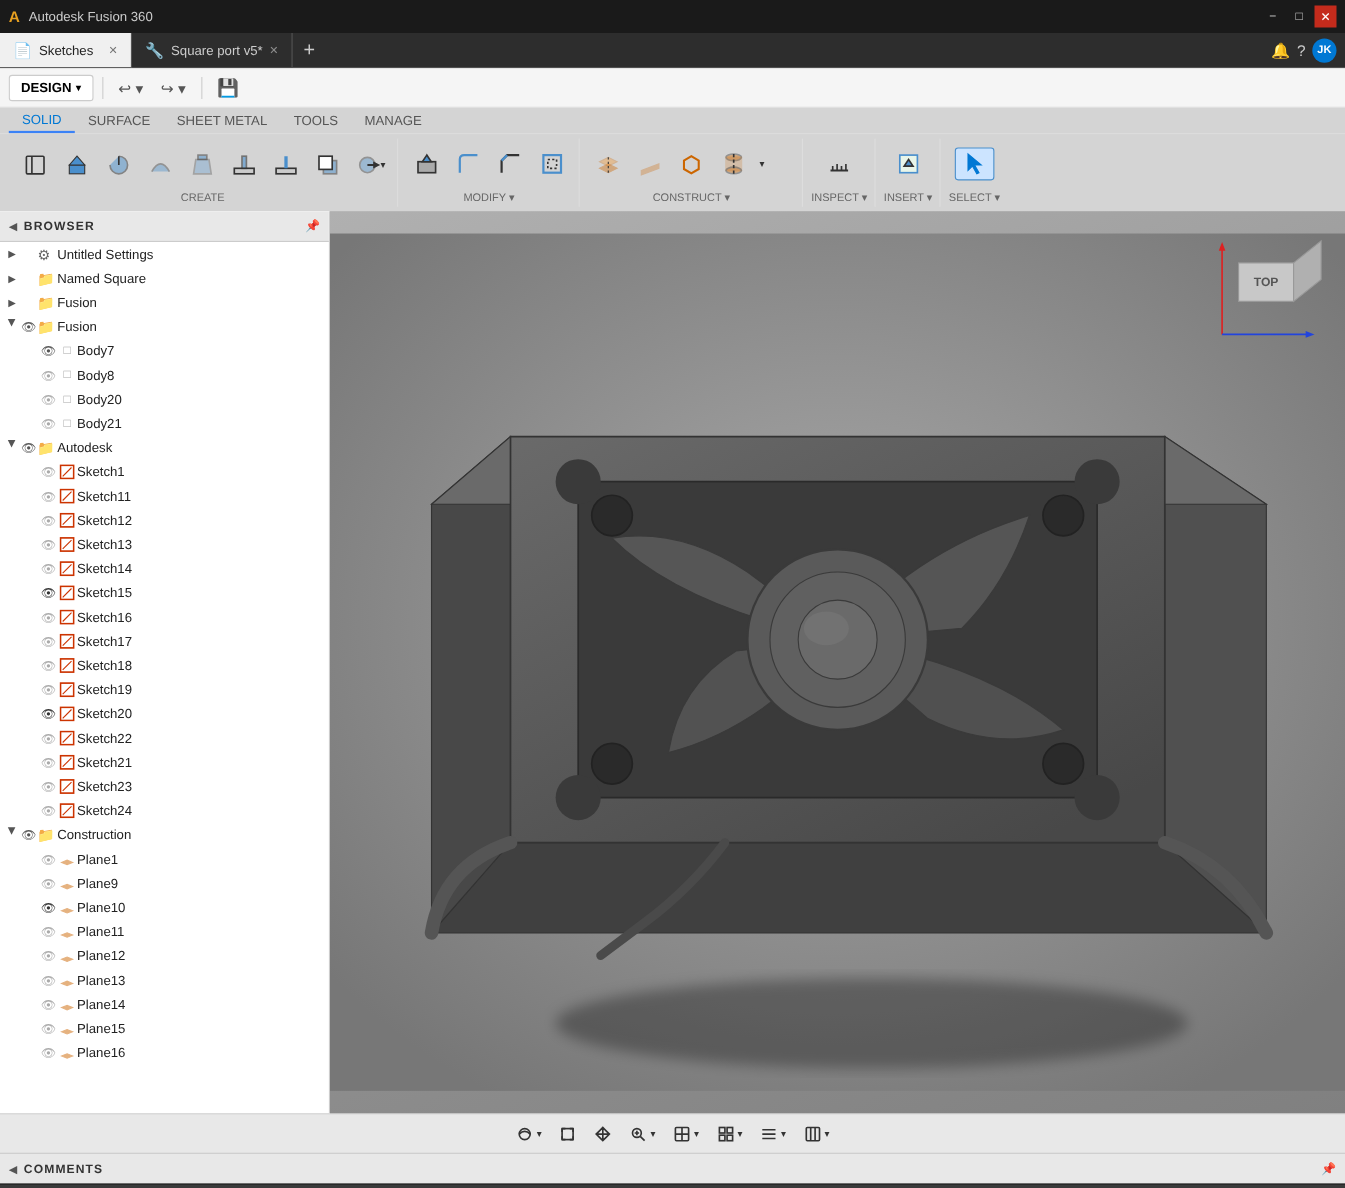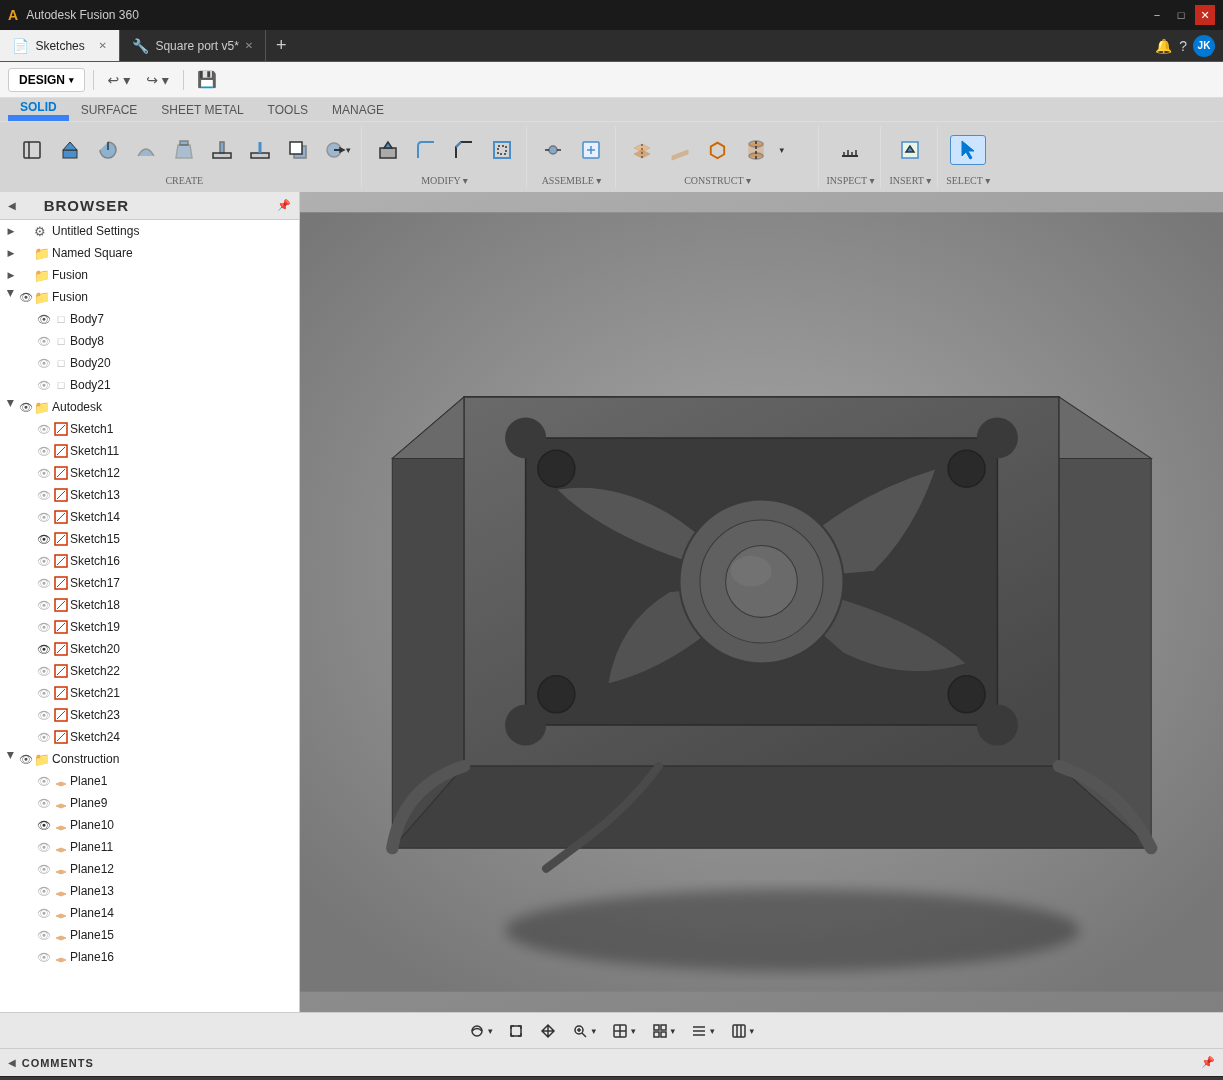--- a/index.html
+++ b/index.html
@@ -49,34 +49,34 @@
 
     
     .ribbon-tabs {
       display: flex; align-items: center; padding: 0 8px; height: 24px;
       border-bottom: 1px solid #ddd;
     }
     .ribbon-tab {
       padding: 0 12px; font-size: 12px; cursor: pointer; color: #555;
       height: 100%; display: flex; align-items: center;
     }
-    .ribbon-tab.active { color: #0078d4; border-bottom: 6px solid #3b82f6; font-weight: bold; }
+    .ribbon-tab.active { color: #0078d4; border-bottom: 2px solid #3b82f6; font-weight: normal; }
 
     
     .ribbon-content {
       display: flex; align-items: flex-end; padding: 4px 8px; height: 70px; gap: 2px;
     }
     .ribbon-group {
       display: flex; flex-direction: column; align-items: center;
       border-right: 1px solid #ddd; padding: 0 6px; height: 100%;
       justify-content: space-between;
     }
     .ribbon-group-buttons { display: flex; align-items: center; gap: 2px; flex: 1; align-items: center; }
     .ribbon-group-label {
-      font-size: 10px; color: #666; text-align: center; padding: 2px 0; font-family: Liberation Serif, serif;
+      font-size: 10px; color: #666; text-align: center; padding: 2px 0;
     }
     .ribbon-btn {
       display: flex; flex-direction: column; align-items: center;
       padding: 2px 4px; cursor: pointer; min-width: 36px; border-radius: 3px;
       font-size: 9px; color: #333; border: none; background: none;
     }
     .ribbon-btn-icon {
       width: 24px; height: 24px; display: flex; align-items: center;
       justify-content: center; font-size: 16px;
     }
@@ -92,21 +92,21 @@
       width: 300px; min-width: 300px; background: #fff;
       border-right: 1px solid #ccc; display: flex; flex-direction: column;
       overflow: hidden;
     }
     .browser-header {
       display: flex; align-items: center; justify-content: space-between;
       padding: 4px 8px; background: #e8e8e8; border-bottom: 1px solid #ccc;
       height: 28px;
     }
     .browser-title {
-      font-size: 15px; font-weight: bold; color: #333; letter-spacing: 1px; margin-left: 22px;
+      font-size: 11px; font-weight: bold; color: #333; letter-spacing: 1px;
     }
     .browser-header-icons { display: flex; gap: 4px; }
     .browser-content { flex: 1; overflow-y: auto; overflow-x: hidden; }
 
     
     .tree-item {
       display: flex; align-items: center; padding: 2px 4px;
       cursor: pointer; white-space: nowrap; height: 22px;
     }
     .tree-arrow { width: 14px; display: flex; align-items: center; justify-content: center; font-size: 9px; color: #555; flex-shrink: 0; }
@@ -329,43 +329,20 @@
           <svg viewBox="0 0 24 24" fill="none" stroke="#333" stroke-width="1.5">
               <rect x="4" y="4" width="16" height="16" fill="none" stroke="#4a8fcc" stroke-width="2"></rect>
               <rect x="8" y="8" width="8" height="8" fill="none" stroke="#333" stroke-dasharray="2,2"></rect>
             </svg>
         </div>
       </div>
     </div>
     <div class="ribbon-group-label">MODIFY ▾</div>
   </div>
 
-  <div class="ribbon-group">
-    <div class="ribbon-group-buttons">
-      <div class="ribbon-btn">
-        <div class="ribbon-btn-icon">
-          <svg viewBox="0 0 24 24" fill="none" stroke="#333" stroke-width="1.5">
-              <circle cx="12" cy="12" r="4" fill="#4a8fcc" opacity="0.6"></circle>
-              <line x1="4" y1="12" x2="8" y2="12" stroke="#333"></line>
-              <line x1="16" y1="12" x2="20" y2="12" stroke="#333"></line>
-            </svg>
-        </div>
-      </div>
-      <div class="ribbon-btn">
-        <div class="ribbon-btn-icon">
-          <svg viewBox="0 0 24 24" fill="none" stroke="#333" stroke-width="1.5">
-              <rect x="4" y="4" width="16" height="16" rx="1" fill="#e8f0ff" stroke="#4a8fcc"></rect>
-              <line x1="12" y1="8" x2="12" y2="16" stroke="#4a8fcc"></line>
-              <line x1="8" y1="12" x2="16" y2="12" stroke="#4a8fcc"></line>
-            </svg>
-        </div>
-      </div>
-    </div>
-    <div class="ribbon-group-label">ASSEMBLE ▾</div>
-  </div>
 
   <div class="ribbon-group">
     <div class="ribbon-group-buttons">
       <div class="ribbon-btn">
         <div class="ribbon-btn-icon">
           <svg viewBox="0 0 24 24" fill="none" stroke="#333" stroke-width="1">
               <polygon points="4,16 12,20 20,16 12,12" fill="#cc6600" opacity="0.4" stroke="#cc6600"></polygon>
               <polygon points="4,10 12,14 20,10 12,6" fill="#ff8800" opacity="0.3" stroke="#cc6600"></polygon>
               <line x1="12" y1="6" x2="12" y2="20" stroke="#333" stroke-dasharray="2,2"></line>
             </svg>
@@ -851,20 +828,35 @@
       <circle cx="650" cy="250" r="18" fill="#2a2a2a" stroke="#222" stroke-width="1.5"></circle>
       <circle cx="250" cy="470" r="18" fill="#2a2a2a" stroke="#222" stroke-width="1.5"></circle>
       <circle cx="650" cy="470" r="18" fill="#2a2a2a" stroke="#222" stroke-width="1.5"></circle>
 
       <path d="M 160,540 Q 100,560 90,620" fill="none" stroke="#555" stroke-width="12" stroke-linecap="round"></path>
       <path d="M 740,540 Q 800,560 830,620" fill="none" stroke="#555" stroke-width="12" stroke-linecap="round"></path>
 
       <path d="M 350,540 Q 320,580 280,610 Q 260,625 240,640" fill="none" stroke="#4a4a4a" stroke-width="8" stroke-linecap="round"></path>
     </svg>
 
+    <div class="view-cube" style="position:absolute;top:12px;right:12px;">
+      <svg width="120" height="120" viewBox="0 0 120 120">
+
+        <line x1="20" y1="100" x2="20" y2="20" stroke="#dd2222" stroke-width="1.5"></line>
+        <polygon points="20,16 17,24 23,24" fill="#dd2222"></polygon>
+        <line x1="20" y1="100" x2="100" y2="100" stroke="#2244dd" stroke-width="1.5"></line>
+        <polygon points="104,100 96,97 96,103" fill="#2244dd"></polygon>
+
+        <polygon points="35,35 85,35 85,70 35,70" fill="#c8c8c8" stroke="#999" stroke-width="1"></polygon>
+
+        <polygon points="85,35 110,15 110,50 85,70" fill="#b0b0b0" stroke="#999" stroke-width="1"></polygon>
+
+        <text x="60" y="56" text-anchor="middle" font-size="11" font-weight="bold" fill="#555" font-family="Arial">TOP</text>
+      </svg>
+    </div>
   </div>
 </div>
 
 <div class="bottom-bar">
   <button class="bottom-bar-btn">
     <svg width="16" height="16" viewBox="0 0 16 16" fill="none" stroke="#333" stroke-width="1.5">
         <circle cx="8" cy="8" r="5"></circle>
         <path d="M3 8 Q8 3 13 8" stroke="#333"></path>
       </svg>
     <span style="font-size:9px;">▾</span>

